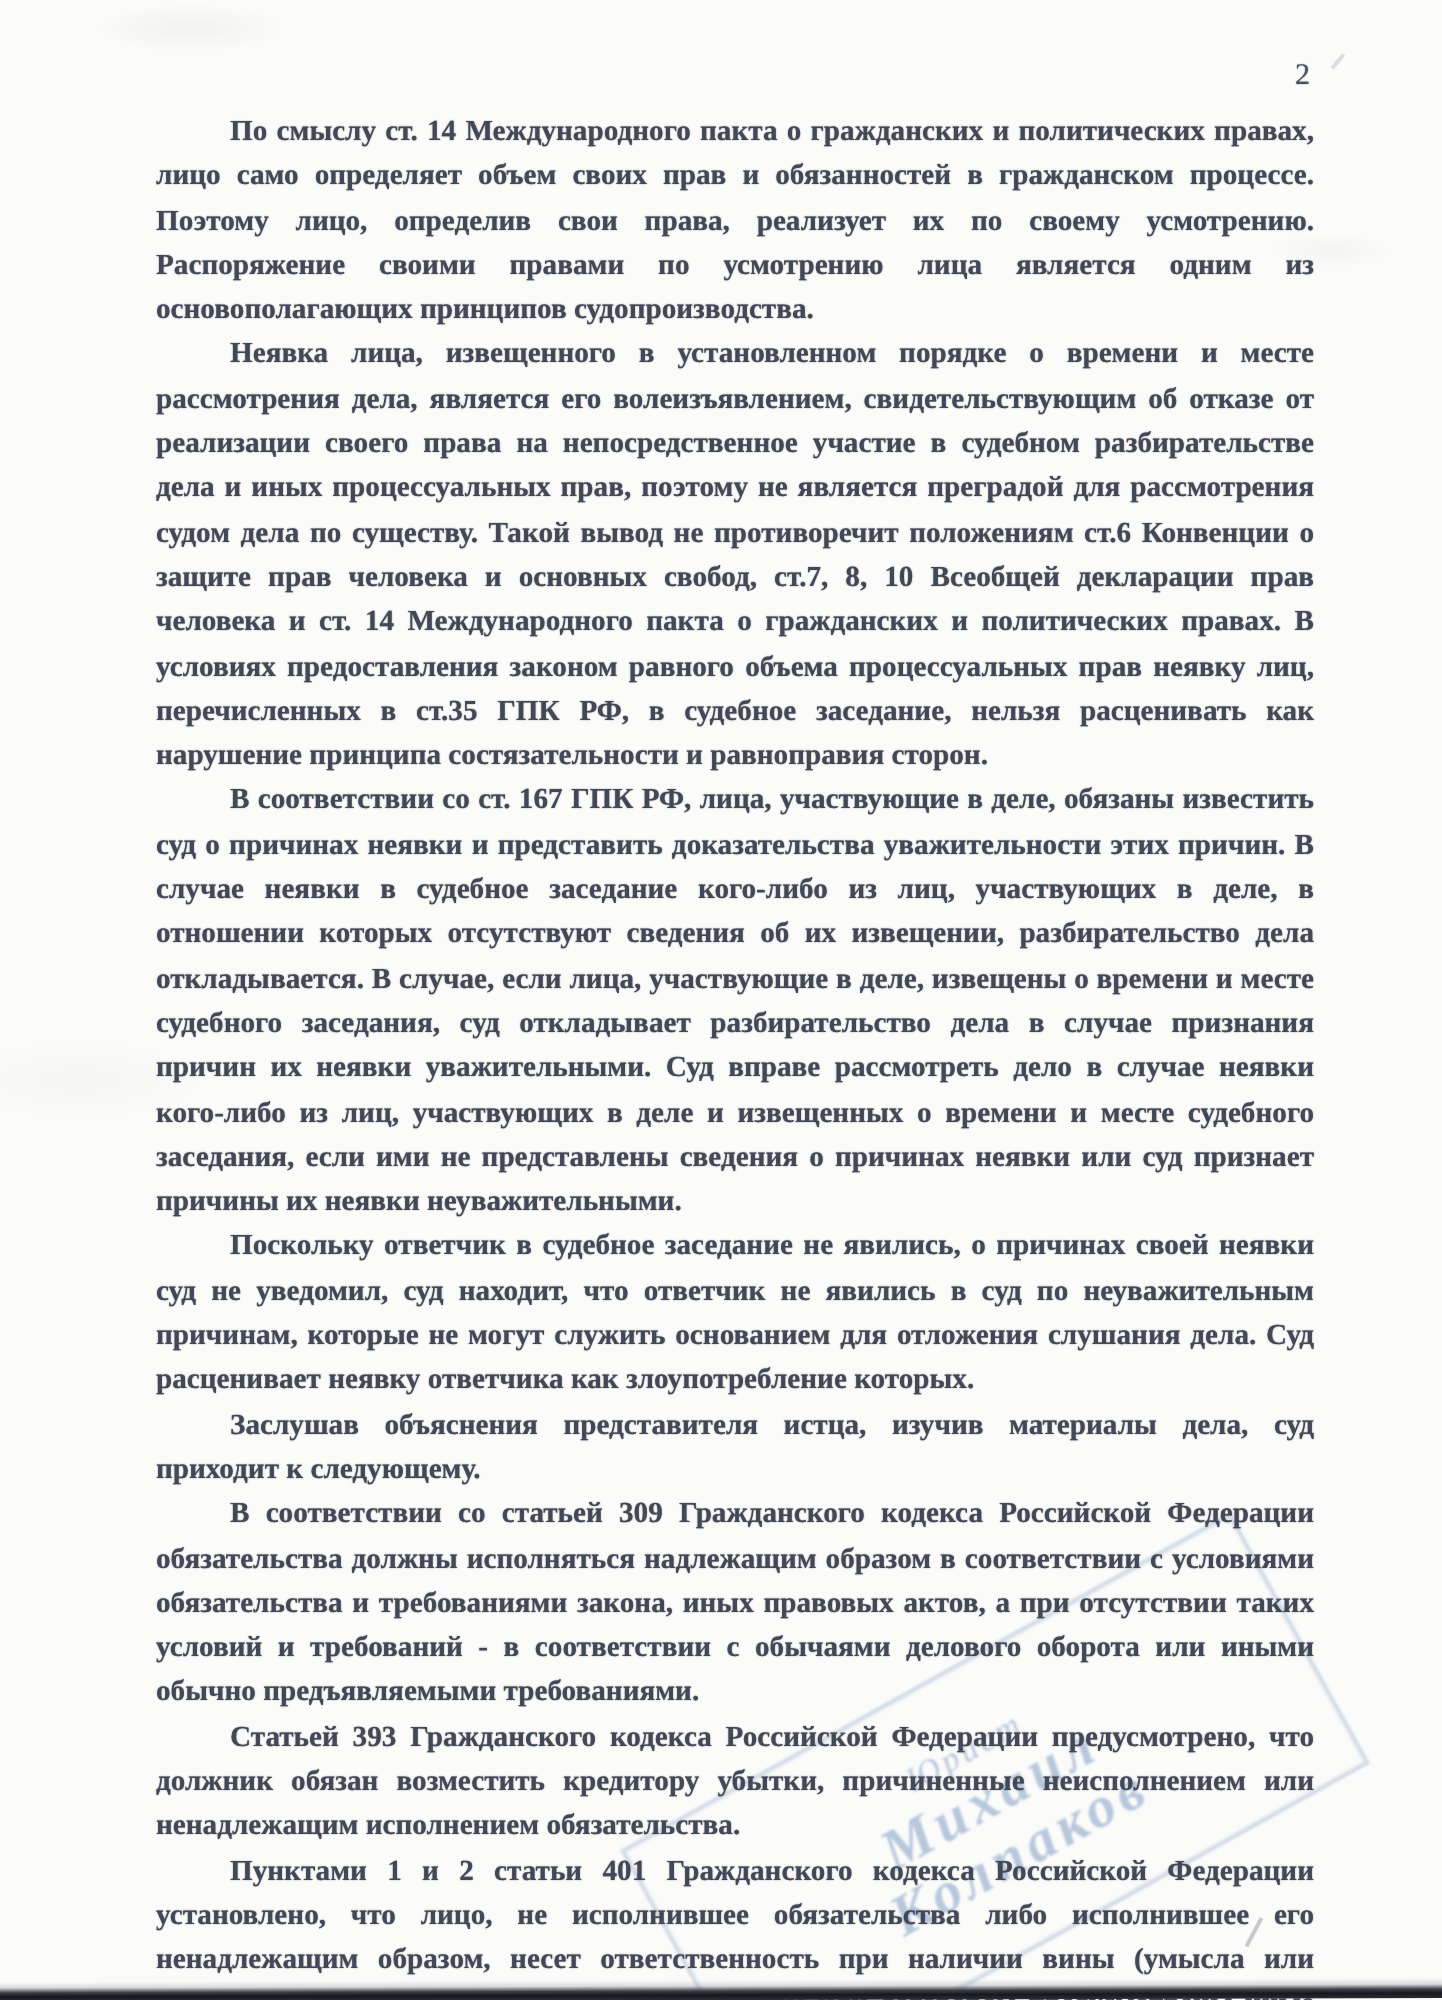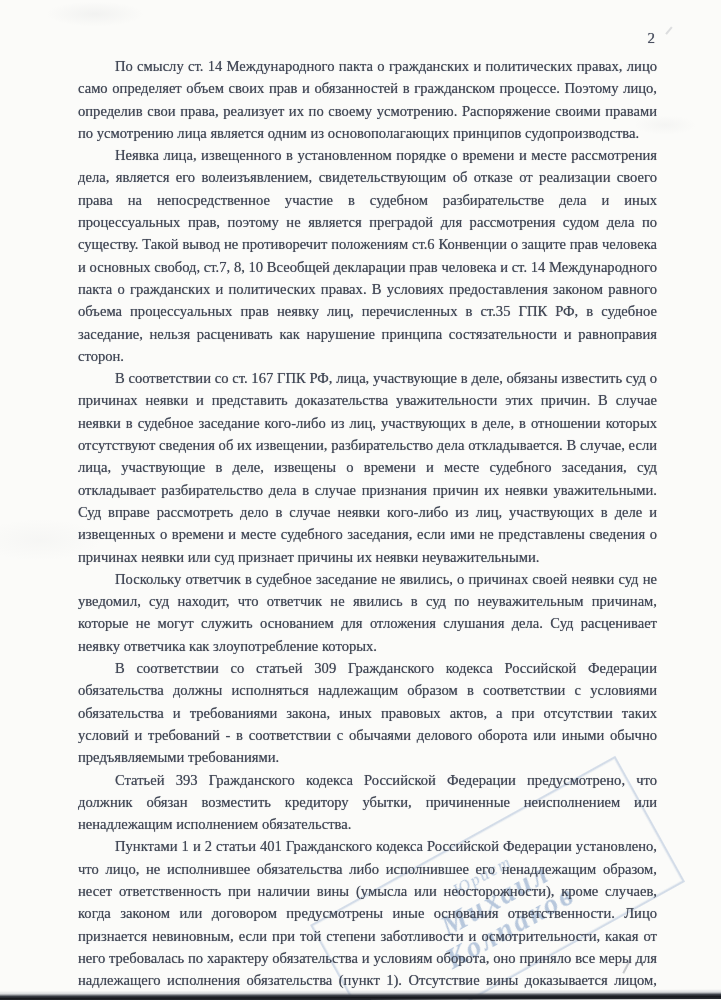--- a/index.html
+++ b/index.html
@@ -37,20 +37,21 @@
     font-size: 14.6px;
     line-height: 22.3px;
     color: #424856;
     text-align: justify;
     text-shadow: 0 0 0.7px rgba(66,72,86,0.75);
   }
   .text-block p.para {
     margin: 0;
     padding: 0;
     text-indent: 37px;
+    font-weight: bold;
   }
 
   
   .watermark {
     position: absolute;
     left: 310px;
     top: 925px;
     width: 345px;
     height: 140px;
     transform-origin: 0 0;
@@ -112,20 +113,21 @@
     <span class="wm-line-small">Юрист</span>
     <span class="wm-line-big">Михаил</span>
     <span class="wm-line-big">Колпаков</span>
   </div>
 
   <div class="text-block">
       <p class="para">По смыслу ст. 14 Международного пакта о гражданских и политических правах, лицо само определяет объем своих прав и обязанностей в гражданском процессе. Поэтому лицо, определив свои права, реализует их по своему усмотрению. Распоряжение своими правами по усмотрению лица является одним из основополагающих принципов судопроизводства.</p>
       <p class="para">Неявка лица, извещенного в установленном порядке о времени и месте рассмотрения дела, является его волеизъявлением, свидетельствующим об отказе от реализации своего права на непосредственное участие в судебном разбирательстве дела и иных процессуальных прав, поэтому не является преградой для рассмотрения судом дела по существу. Такой вывод не противоречит положениям ст.6 Конвенции о защите прав человека и основных свобод, ст.7, 8, 10 Всеобщей декларации прав человека и ст. 14 Международного пакта о гражданских и политических правах. В условиях предоставления законом равного объема процессуальных прав неявку лиц, перечисленных в ст.35 ГПК РФ, в судебное заседание, нельзя расценивать как нарушение принципа состязательности и равноправия сторон.</p>
       <p class="para">В соответствии со ст. 167 ГПК РФ, лица, участвующие в деле, обязаны известить суд о причинах неявки и представить доказательства уважительности этих причин. В случае неявки в судебное заседание кого-либо из лиц, участвующих в деле, в отношении которых отсутствуют сведения об их извещении, разбирательство дела откладывается. В случае, если лица, участвующие в деле, извещены о времени и месте судебного заседания, суд откладывает разбирательство дела в случае признания причин их неявки уважительными. Суд вправе рассмотреть дело в случае неявки кого-либо из лиц, участвующих в деле и извещенных о времени и месте судебного заседания, если ими не представлены сведения о причинах неявки или суд признает причины их неявки неуважительными.</p>
       <p class="para">Поскольку ответчик в судебное заседание не явились, о причинах своей неявки суд не уведомил, суд находит, что ответчик не явились в суд по неуважительным причинам, которые не могут служить основанием для отложения слушания дела. Суд расценивает неявку ответчика как злоупотребление которых.</p>
+      <p class="para">Заслушав объяснения представителя истца, изучив материалы дела, суд приходит к следующему.</p>
       <p class="para">В соответствии со статьей 309 Гражданского кодекса Российской Федерации обязательства должны исполняться надлежащим образом в соответствии с условиями обязательства и требованиями закона, иных правовых актов, а при отсутствии таких условий и требований - в соответствии с обычаями делового оборота или иными обычно предъявляемыми требованиями.</p>
       <p class="para">Статьей 393 Гражданского кодекса Российской Федерации предусмотрено, что должник обязан возместить кредитору убытки, причиненные неисполнением или ненадлежащим исполнением обязательства.</p>
       <p class="para">Пунктами 1 и 2 статьи 401 Гражданского кодекса Российской Федерации установлено, что лицо, не исполнившее обязательства либо исполнившее его ненадлежащим образом, несет ответственность при наличии вины (умысла или неосторожности), кроме случаев, когда законом или договором предусмотрены иные основания ответственности. Лицо признается невиновным, если при той степени заботливости и осмотрительности, какая от него требовалась по характеру обязательства и условиям оборота, оно приняло все меры для надлежащего исполнения обязательства (пункт 1). Отсутствие вины доказывается лицом, нарушившим обязательство (пункт 2).</p>
     </div>
 
   <div class="scan-artifact artifact-1"></div>
   <div class="scan-artifact artifact-2"></div>
 
   <div class="scan-bottom-bar"></div>
 </div>

